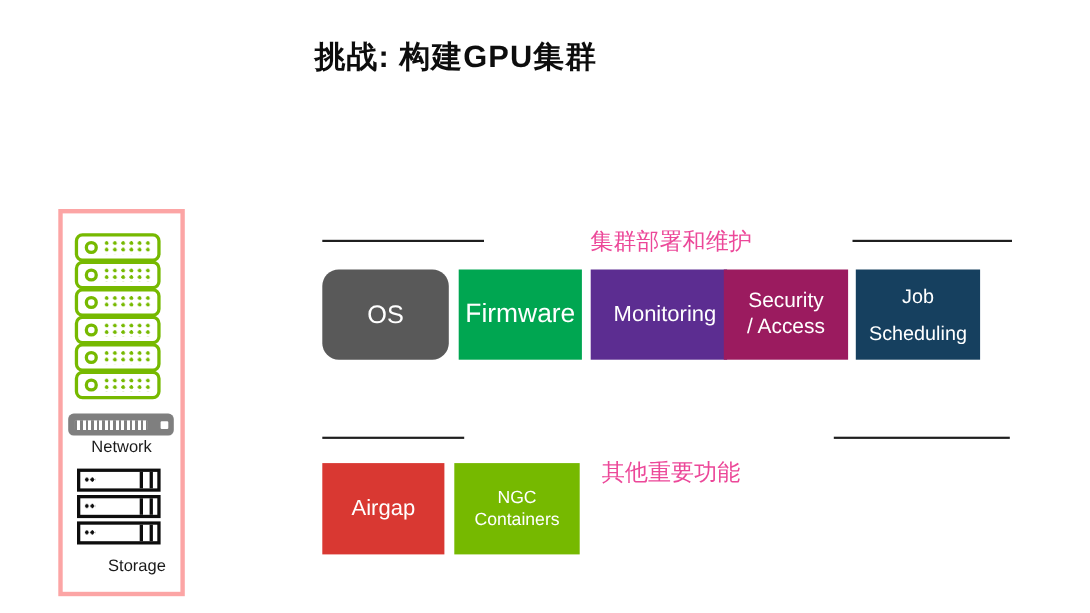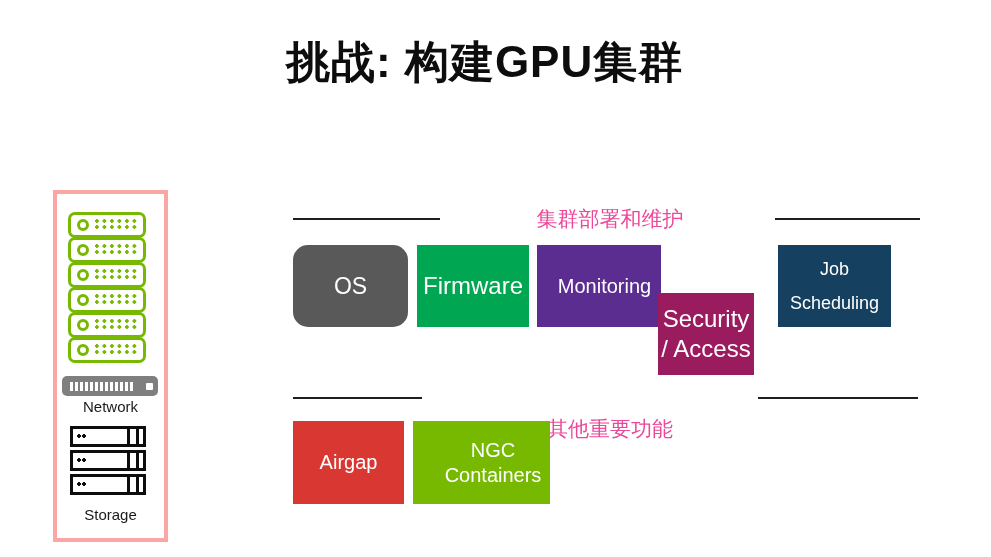--- a/index.html
+++ b/index.html
@@ -3,21 +3,21 @@
 <meta charset="utf-8">
 <style>
   html,body{margin:0;padding:0;background:#ffffff;}
   .slide{
     position:relative;width:991px;height:557px;background:#ffffff;overflow:hidden;
     font-family:"Liberation Sans","DejaVu Sans",sans-serif;color:#1a1a1a;
   }
   
   .title{
     position:absolute;left:286px;top:33px;margin:0;width:420px;
-    font-size:44px;font-weight:bold;color:#0d0d0d;letter-spacing:1px;white-space:nowrap;
+    font-size:28px;font-weight:bold;color:#0d0d0d;letter-spacing:1px;white-space:nowrap;
   }
   
   .infra{
     position:absolute;left:53px;top:190px;width:115px;height:352px;
     border:4px solid #fca5a5;box-sizing:border-box;background:#ffffff;
   }
   .server{
     position:absolute;left:11px;width:78px;height:26px;box-sizing:border-box;
     border:3px solid #76B900;border-radius:7px;background:#fff;
   }
@@ -39,21 +39,21 @@
     background-image:repeating-linear-gradient(90deg,#7f7f7f 0 2px,transparent 2px 5px);
     border-radius:1px;
   }
   .switch .uplink{
     position:absolute;right:5px;top:7px;width:7px;height:7px;background:#ffffff;border-radius:1px;
   }
   .infra-label{
     position:absolute;left:0;width:100%;text-align:center;font-size:15px;color:#1a1a1a;
   }
   .network-label{top:204px;}
-  .storage-label{top:312px;}
+  .storage-label{top:312px;padding-left:14px;}
   .storage{position:absolute;left:13px;top:232px;width:76px;}
   .storage-unit{
     position:relative;width:76px;height:21px;box-sizing:border-box;
     border:3px solid #0d0d0d;background:#fff;margin-bottom:3px;
   }
   .storage-unit .sdots{
     position:absolute;left:4px;top:5px;width:10px;height:4px;
     background-image:radial-gradient(circle at 2px 2px,#0d0d0d 1.6px,transparent 1.9px);
     background-size:5px 4px;
   }
@@ -77,24 +77,24 @@
   
   .box{
     position:absolute;display:flex;flex-direction:column;align-items:center;justify-content:center;
     color:#ffffff;text-align:center;line-height:1.25;
   }
   .row1{top:245px;height:82px;}
   .row2{top:421px;height:83px;}
   .b-os{left:293px;width:115px;font-size:23px;border-radius:15px;}
   .b-fw{left:417px;width:112px;font-size:24px;}
   .b-mon{left:537px;width:113px;font-size:20px;padding-left:11px;}
-  .b-sec{left:658px;width:96px;font-size:24px;margin-top:48px;}
+  .b-sec{left:658px;width:113px;font-size:19px;}
   .b-job{left:778px;width:113px;font-size:18px;}
   .b-air{left:293px;width:111px;font-size:20px;}
-  .b-ngc{left:413px;width:114px;font-size:20px;padding-left:23px;}
+  .b-ngc{left:413px;width:114px;font-size:16px;}
   .box span{display:block;}
 </style>
 </head>
 <body>
 
 <div class="slide">
 
   <h1 class="title">挑战: 构建GPU集群</h1>
 
   <div class="infra">

